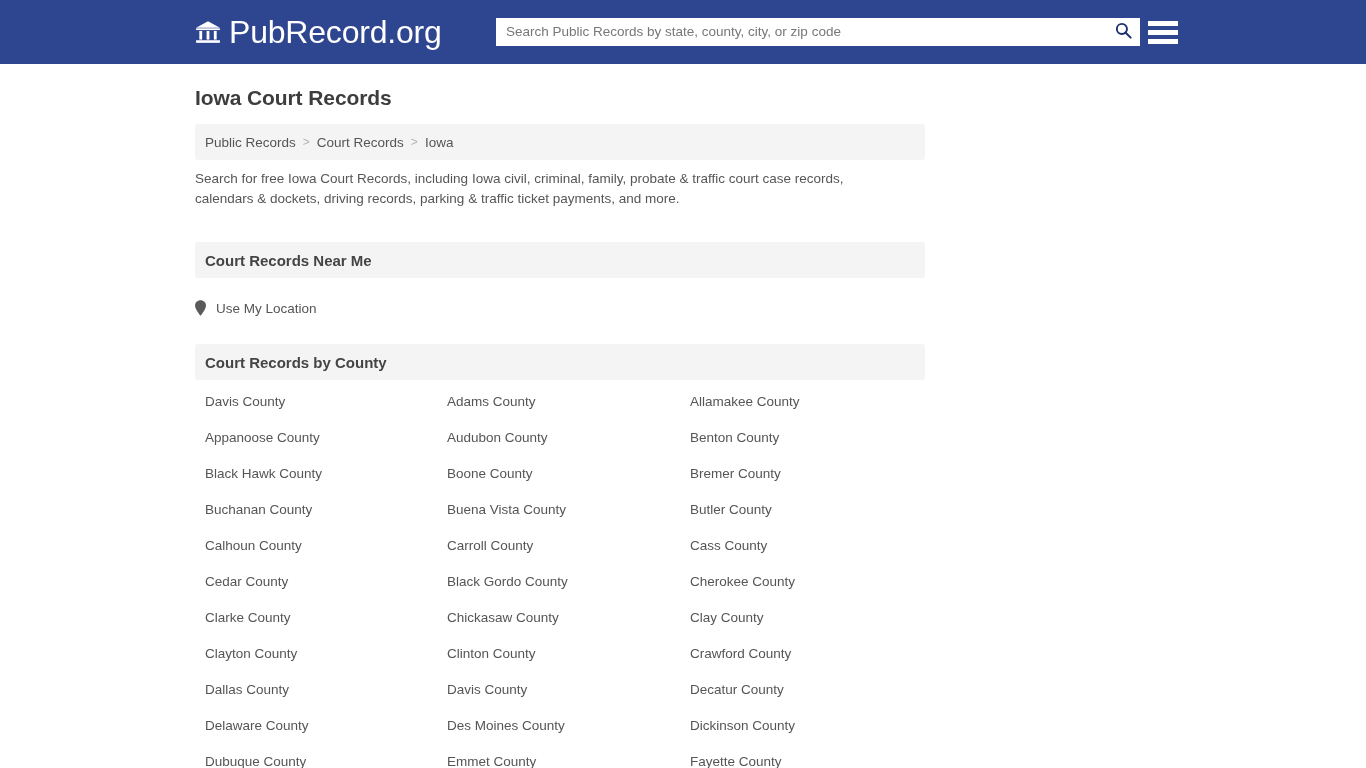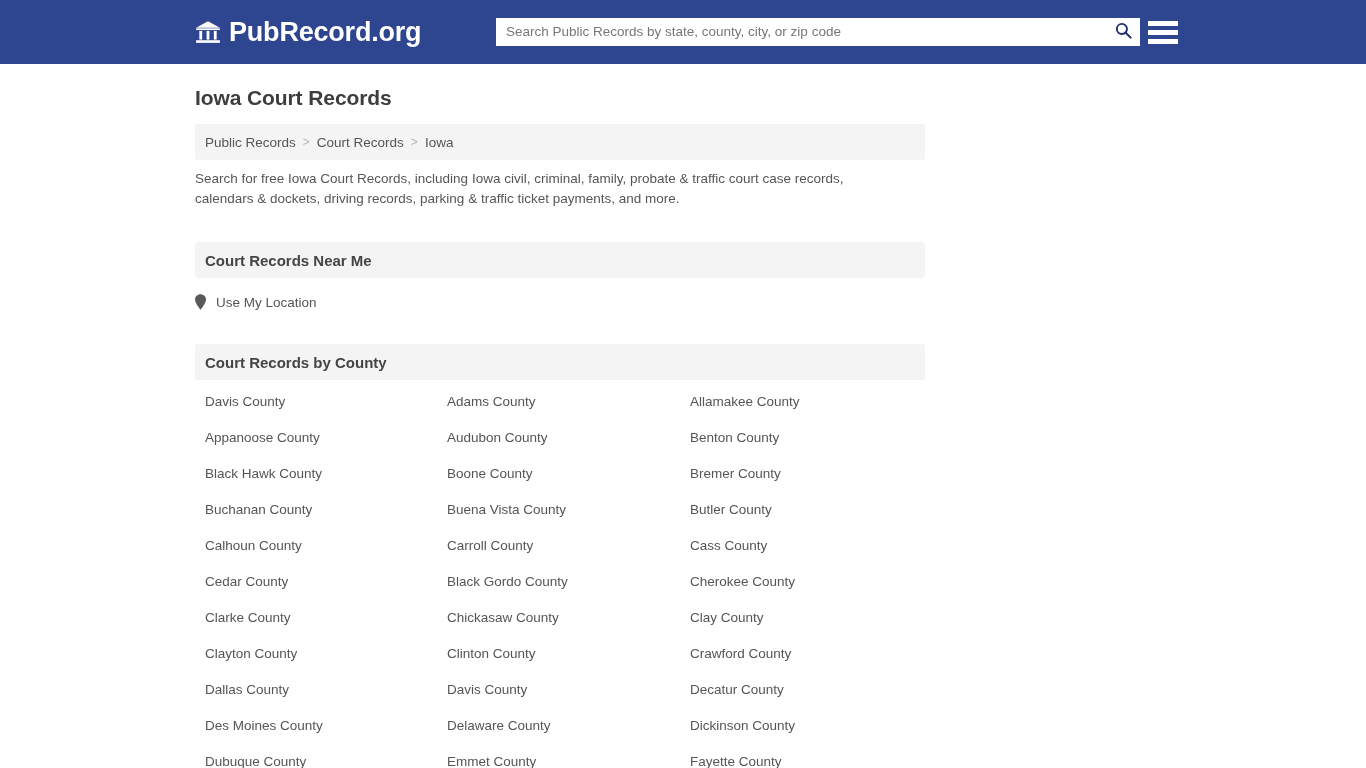--- a/index.html
+++ b/index.html
@@ -31,22 +31,22 @@
     text-decoration: none;
   }
   .logo-icon {
     width: 26px;
     height: 26px;
     display: block;
     flex: 0 0 auto;
   }
   .logo-text {
     color: #ffffff;
-    font-size: 27px;
-    font-weight: bold;
+    font-size: 32px;
+    font-weight: normal;
     letter-spacing: -0.2px;
     line-height: 1;
     white-space: nowrap;
   }
   .search-wrap {
     position: absolute;
     left: 496px;
     top: 18px;
     width: 644px;
     height: 28px;
@@ -172,21 +172,21 @@
     font-size: 15px;
     font-weight: bold;
     color: #444444;
   }
   #bar-near-me { top: 178px; }
   #bar-by-county { top: 280px; }
 
   .near-me-row {
     position: absolute;
     left: 195px;
-    top: 230px;
+    top: 236px;
     display: flex;
     align-items: center;
     gap: 10px;
     text-decoration: none;
   }
   .pin-icon {
     width: 11px;
     height: 16px;
     display: block;
     flex: 0 0 auto;
@@ -306,21 +306,21 @@
       <a class="county-link" href="#">Cherokee County</a>
       <a class="county-link" href="#">Clarke County</a>
       <a class="county-link" href="#">Chickasaw County</a>
       <a class="county-link" href="#">Clay County</a>
       <a class="county-link" href="#">Clayton County</a>
       <a class="county-link" href="#">Clinton County</a>
       <a class="county-link" href="#">Crawford County</a>
       <a class="county-link" href="#">Dallas County</a>
       <a class="county-link" href="#">Davis County</a>
       <a class="county-link" href="#">Decatur County</a>
+      <a class="county-link" href="#">Delaware County</a>
       <a class="county-link" href="#">Des Moines County</a>
-      <a class="county-link" href="#">Delaware County</a>
       <a class="county-link" href="#">Dickinson County</a>
       <a class="county-link" href="#">Dubuque County</a>
       <a class="county-link" href="#">Emmet County</a>
       <a class="county-link" href="#">Fayette County</a>
     </div>
 
 </div>
 
 </body></html>

